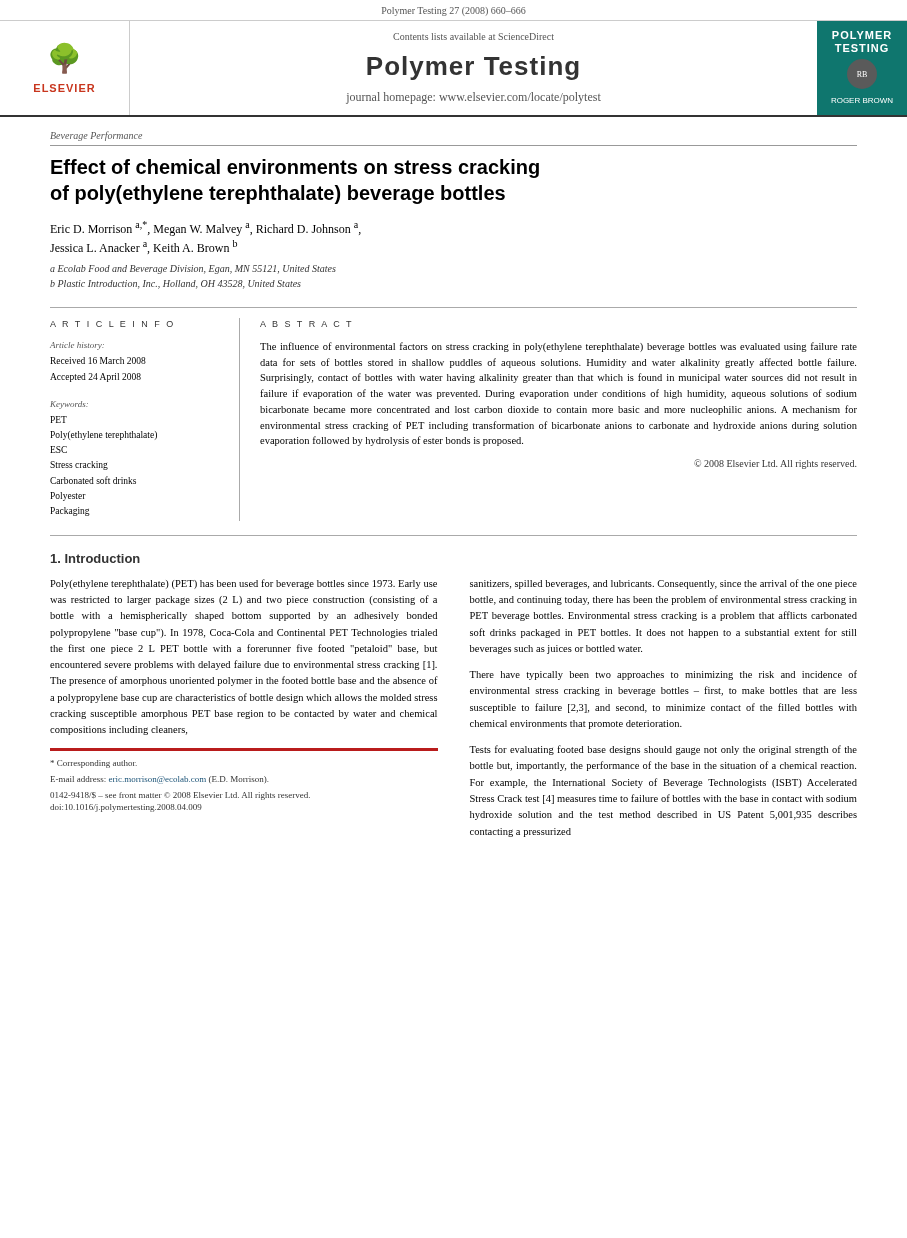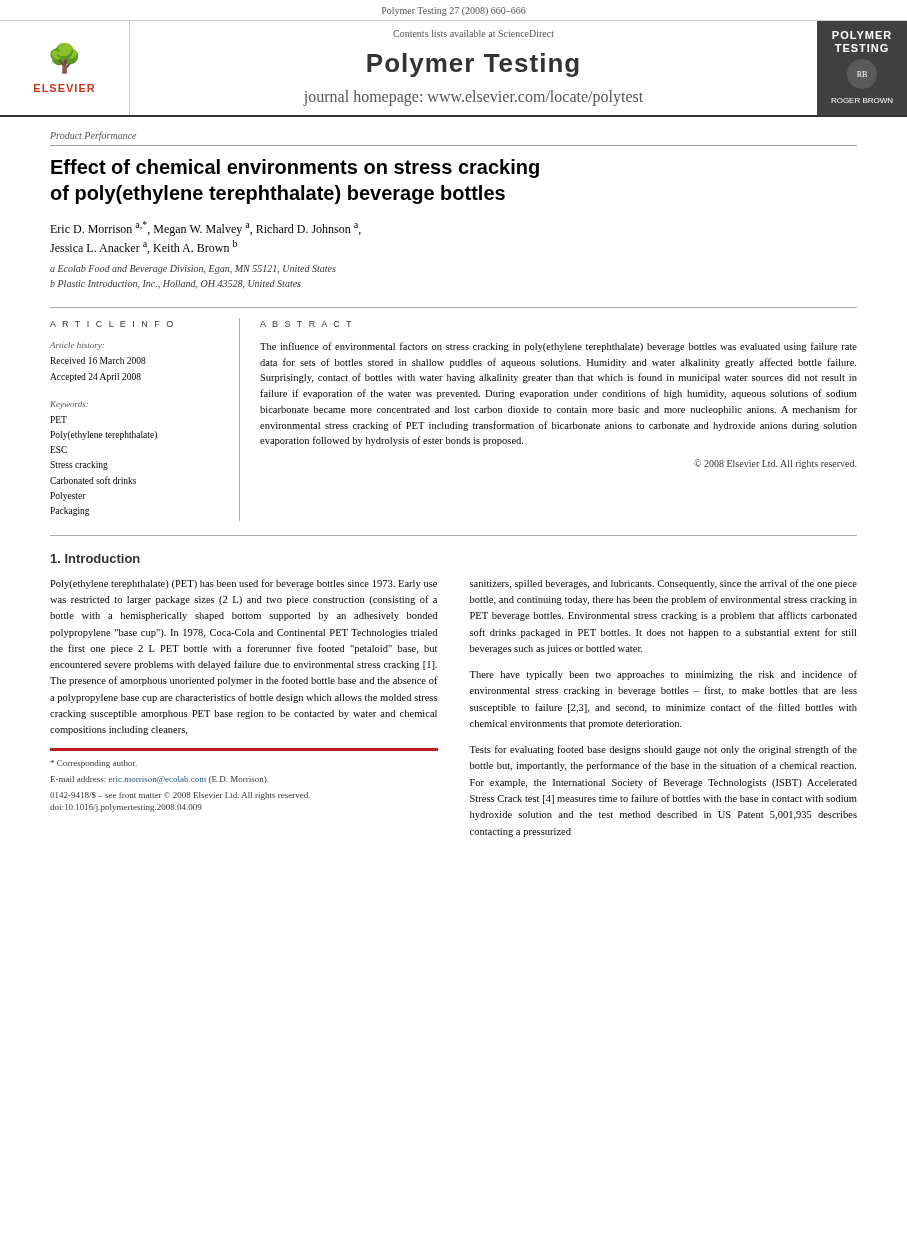--- a/index.html
+++ b/index.html
@@ -71,26 +71,26 @@
     .journal-title-big {
       font-size: 26px;
       font-weight: bold;
       color: #333;
       font-family: Arial, sans-serif;
       letter-spacing: 1px;
       margin-bottom: 4px;
     }
 
     .journal-homepage {
-      font-size: 16px;
+      font-size: 12px;
       color: #555;
     }
 
     .polymer-badge {
-      background: #404040;
+      background: #0f766e;
       color: #fff;
       width: 90px;
       display: flex;
       flex-direction: column;
       align-items: center;
       justify-content: center;
       padding: 8px 6px;
     }
 
     .polymer-badge .badge-title {
@@ -316,21 +316,21 @@
       <span>POLYMER</span><br>
       <span>TESTING</span>
     </div>
     <div class="badge-logo-circle">RB</div>
     <div class="badge-sub">ROGER BROWN</div>
   </div>
 </div>
 
 <div class="article-wrap">
 
-  <div class="article-section-label">Product Performance</div>
+  <div class="article-section-label">Beverage Performance</div>
 
   <div class="article-title">
     Effect of chemical environments on stress cracking<br>
     of poly(ethylene terephthalate) beverage bottles
   </div>
 
   <div class="authors">
     <span>Eric D. Morrison <sup>a,*</sup>, Megan W. Malvey <sup>a</sup>, Richard D. Johnson <sup>a</sup>,</span><br>
     <span>Jessica L. Anacker <sup>a</sup>, Keith A. Brown <sup>b</sup></span>
   </div>

